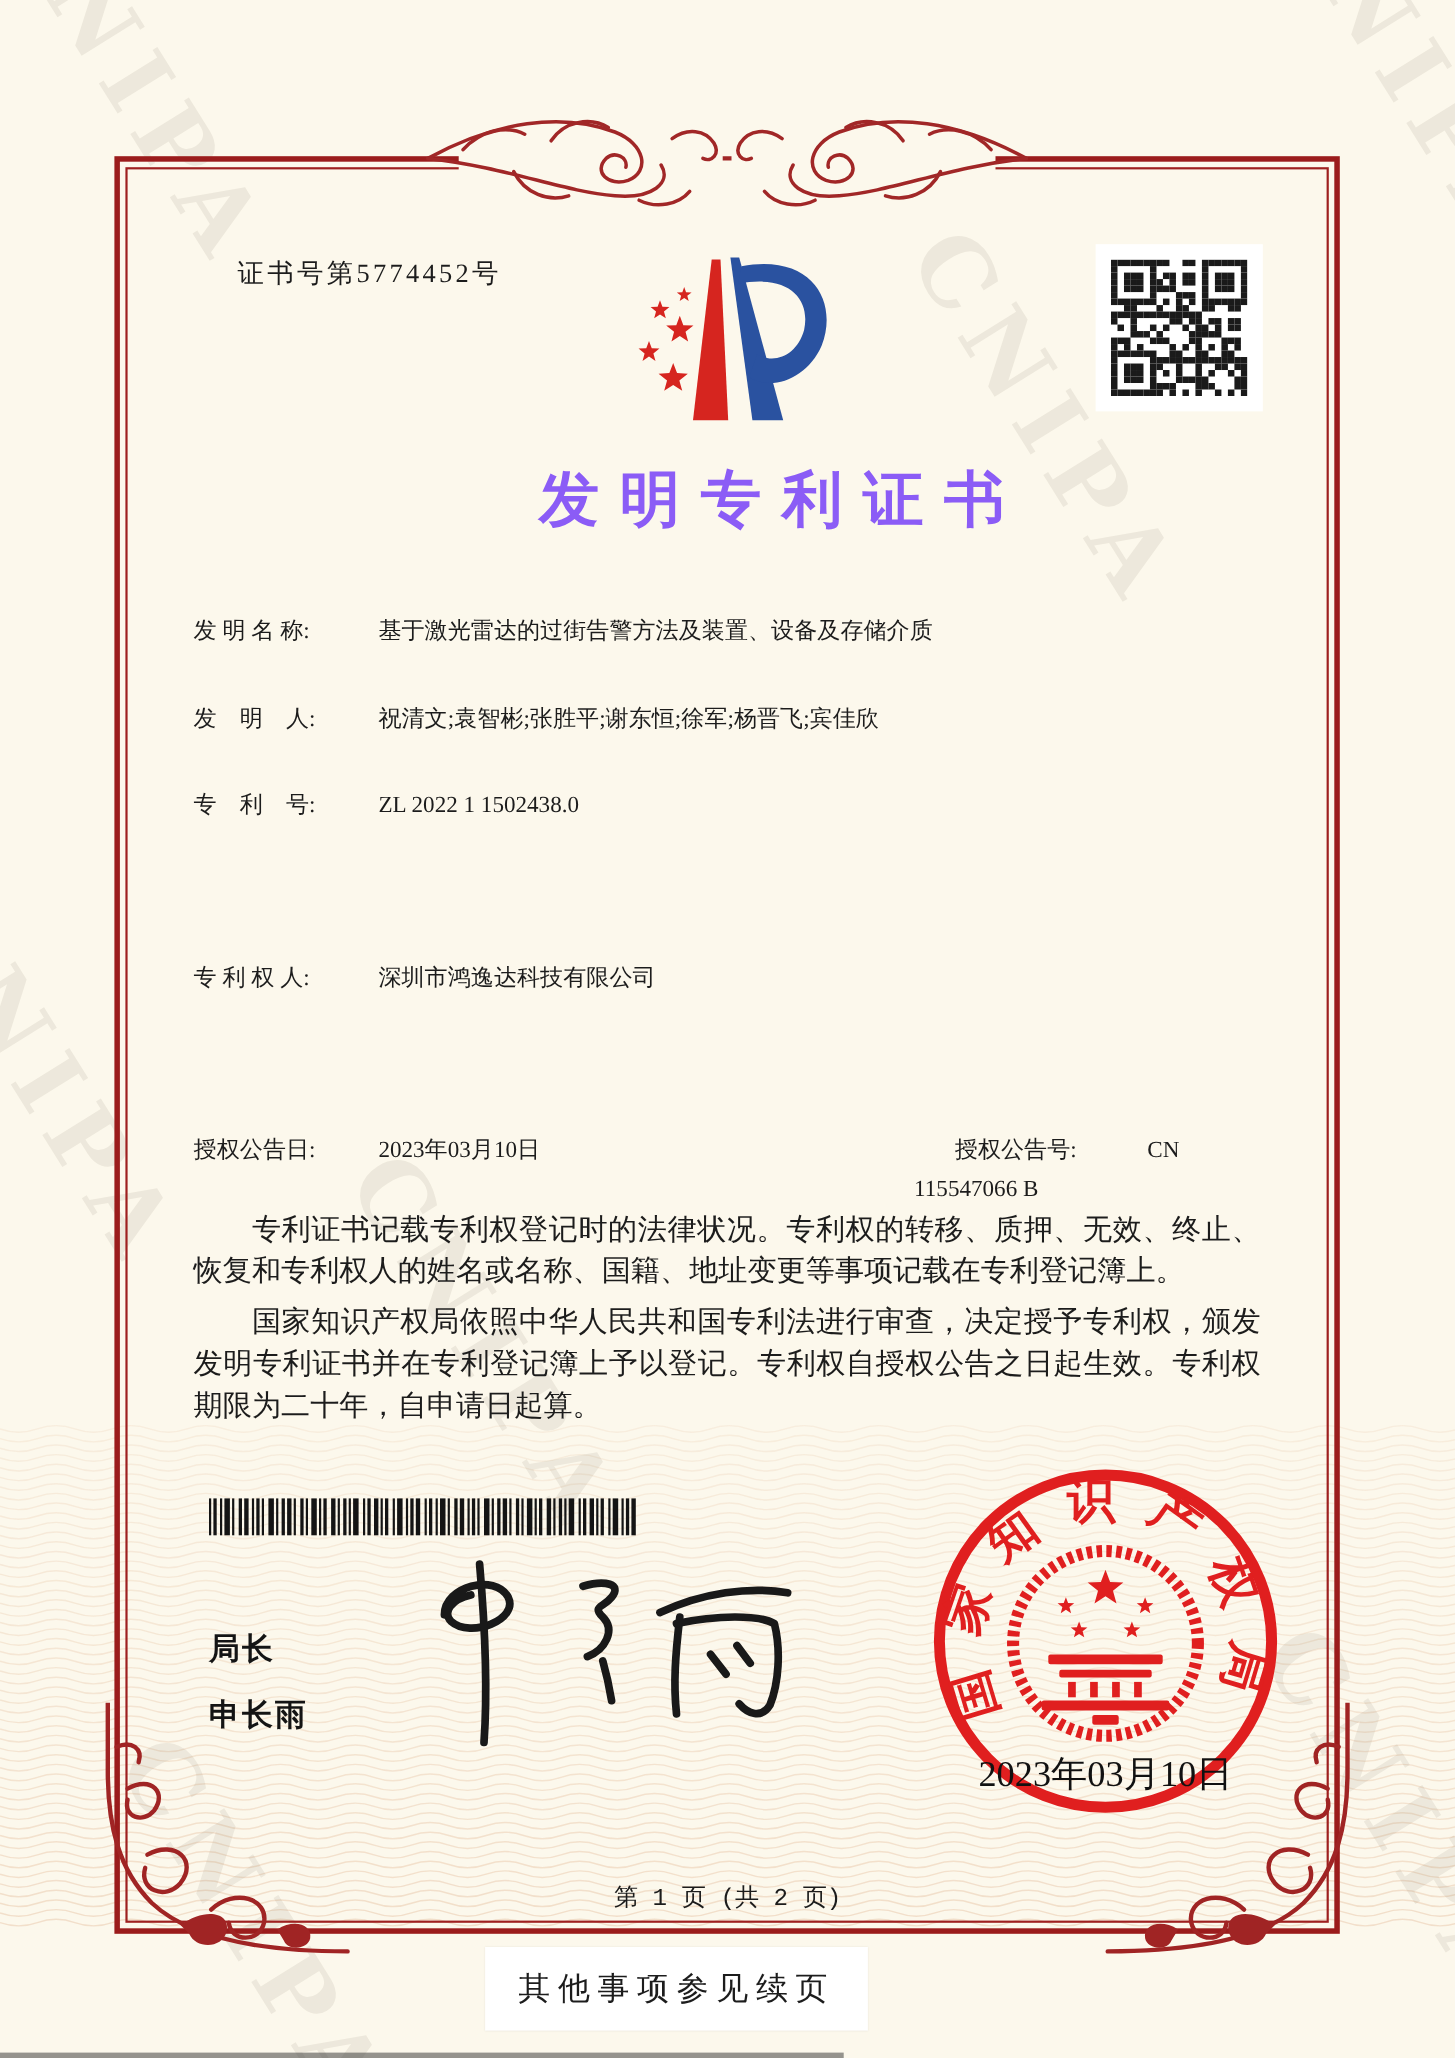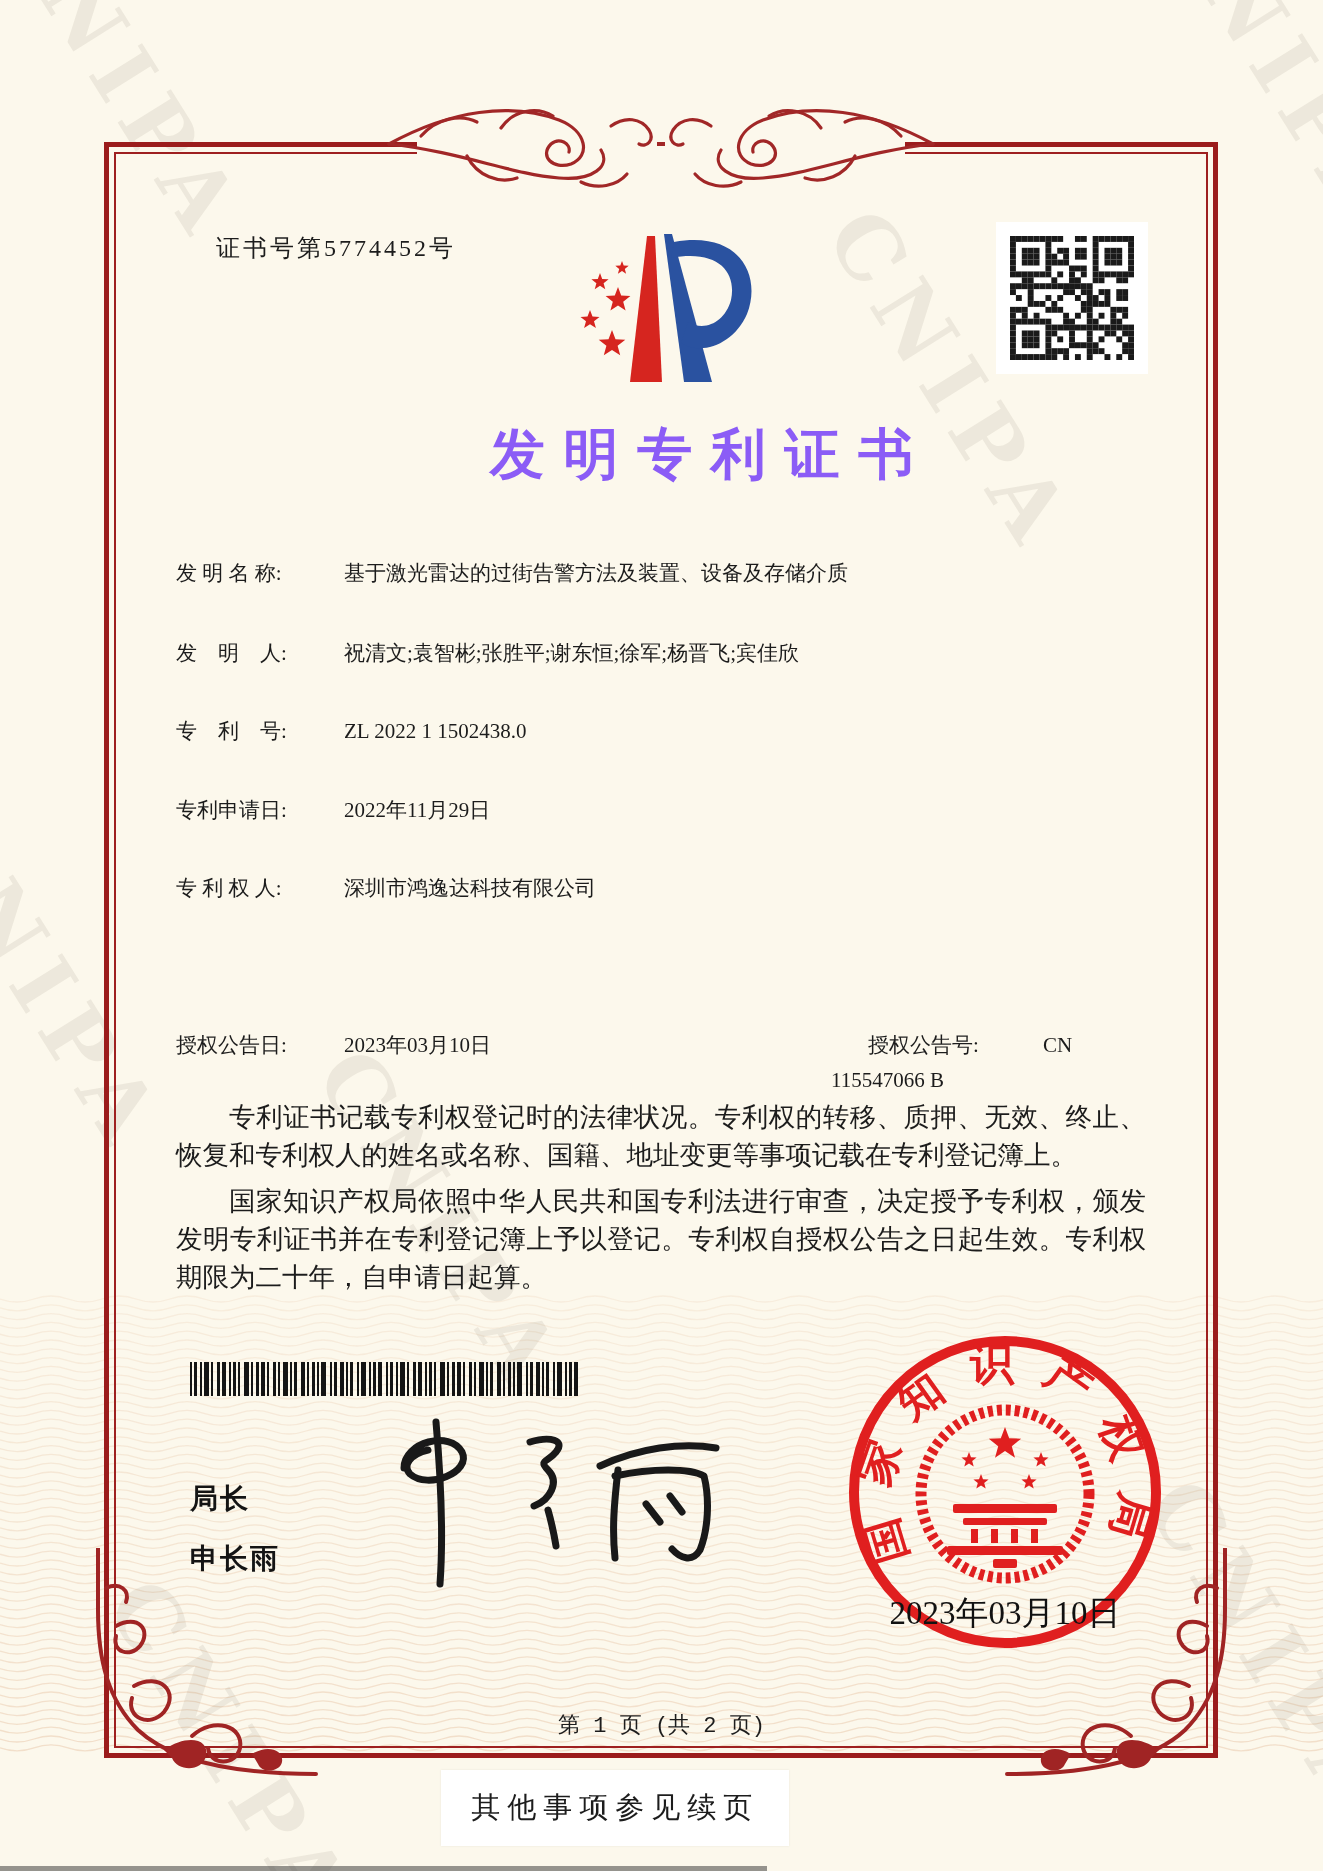--- a/index.html
+++ b/index.html
@@ -453,23 +453,20 @@
 
   <div class="field-row" style="top:556px">
     <span class="field-label">发 明 名 称: </span><span class="field-value">基于激光雷达的过街告警方法及装置、设备及存储介质</span>
   </div>
   <div class="field-row" style="top:636px">
     <span class="field-label">发　明　人: </span><span class="field-value">祝清文;袁智彬;张胜平;谢东恒;徐军;杨晋飞;宾佳欣</span>
   </div>
   <div class="field-row" style="top:714px">
     <span class="field-label">专　利　号: </span><span class="field-value">ZL 2022 1 1502438.0</span>
   </div>
-  <div class="field-row" style="top:793px">
-    <span class="field-label">专利申请日: </span><span class="field-value">2022年11月29日</span>
-  </div>
   <div class="field-row" style="top:871px">
     <span class="field-label">专 利 权 人: </span><span class="field-value">深圳市鸿逸达科技有限公司</span>
   </div>
 
   <div class="field-row" style="top:1028px">
     <span class="grant-label">授权公告日: </span><span>2023年03月10日</span>
     <span id="grant-no-group">
       <span class="grant-label">授权公告号: </span><span>CN 115547066 B</span>
     </span>
   </div>

